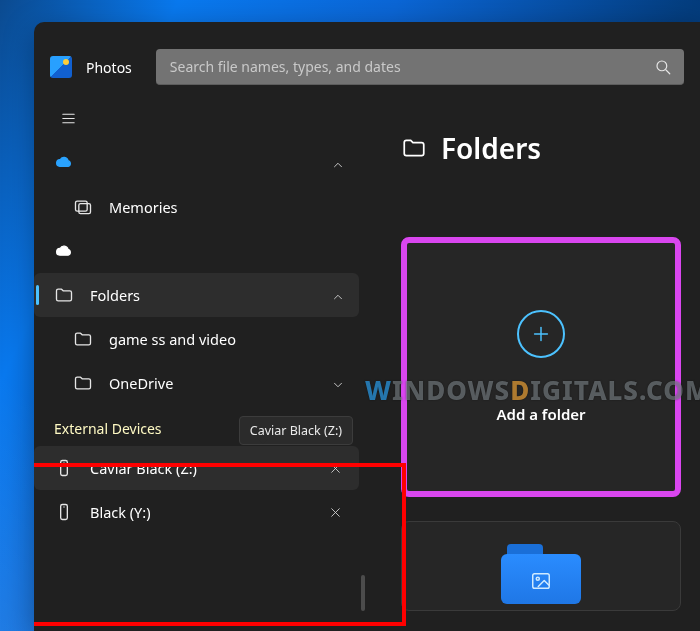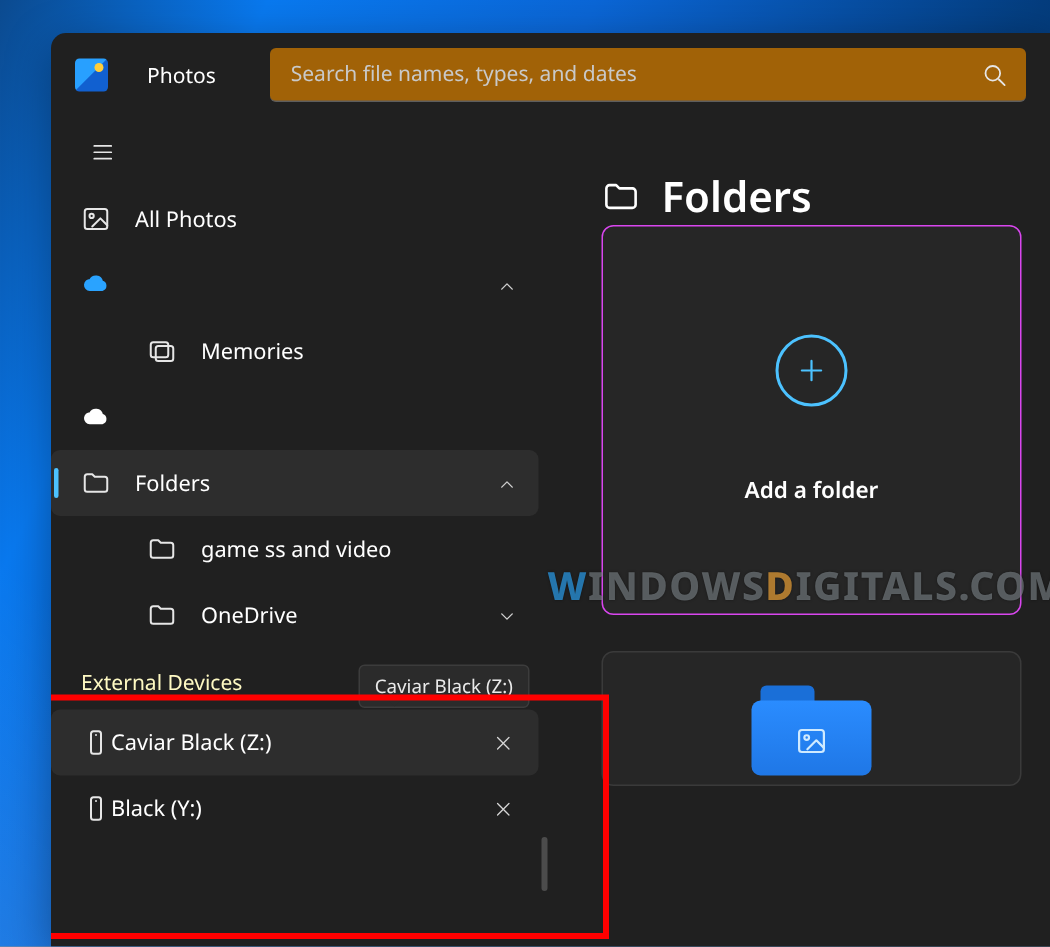--- a/index.html
+++ b/index.html
@@ -32,40 +32,41 @@
     overflow: hidden;
     box-shadow: 0 8px 30px rgba(0,0,0,.35);
   }
 
   
   .titlebar {
     height: 56px;
     display: flex;
     align-items: center;
     padding: 0 16px;
-    gap: 26px;
+    gap: 14px;
+    margin-top: 17px;
   }
   .app-logo {
     width: 22px; height: 22px; border-radius: 3px;
     background: linear-gradient(135deg,#28a0ff 0%, #28a0ff 48%, #1160d0 50%, #1160d0 100%);
     position: relative;
     flex: 0 0 auto;
   }
   .app-logo::after{
     content:""; position:absolute; right:3px; top:3px; width:6px; height:6px; border-radius:50%;
     background:#ffce3a;
   }
   .app-title { font-size: 14px; color:#fff; flex:0 0 auto; }
 
   .searchbar {
     position: relative;
     margin-left: 10px;
     flex: 1 1 auto;
     height: 36px;
-    background: #a16207;
+    background: #737373;
     border: none;
     border-radius: 4px;
     display: flex;
     align-items: center;
     padding: 0 42px 0 14px;
     border-bottom: 1px solid #5d5d5d;
   }
   .searchbar input {
     flex:1; background: transparent; border:none; outline:none;
     color:#fff; font-size:14px;
@@ -97,21 +98,21 @@
     height: 44px;
     display:flex; align-items:center;
     padding: 0 14px 0 20px;
     gap: 16px;
     cursor: default;
     font-size: 14.5px;
     color:#ffffff;
     border-radius: 6px;
     position: relative;
   }
-  .nav-subitem { padding-left: 64px; }
+  .nav-subitem { padding-left: 39px; }
   .nav-item .chev, .nav-subitem .chev {
     margin-left:auto; width:14px; height:14px; color:#cfcfcf;
   }
   .nav-item.selected {
     background: #2d2d2d;
   }
   .nav-item.selected::before {
     content:""; position:absolute; left:2px; top:12px; bottom:12px; width:3px;
     background:#4cc2ff; border-radius:2px;
   }
@@ -119,21 +120,21 @@
 
   .icon-slot { width:20px; height:20px; display:flex; align-items:center; justify-content:center; color:#e6e6e6; flex:0 0 auto; }
 
   .section-label {
     font-size: 14px; color:#fef9c3;
     padding: 14px 20px 8px 20px;
   }
 
   .ext-item {
     height: 44px; display:flex; align-items:center;
-    padding: 0 12px 0 20px; font-size:14.5px;
+    padding: 0 12px 0 20px; gap:16px; font-size:14.5px;
     position:relative;
   }
   .close-btn { margin-left:auto; width:24px; height:24px; display:flex; align-items:center; justify-content:center; color:#d6d6d6; border-radius:4px; }
   .close-btn svg{ width:13px; height:13px; }
 
   .tooltip {
     position:absolute;
     right: 6px;
     top: -30px;
     background:#2b2b2b;
@@ -159,22 +160,23 @@
   
   .content {
     flex:1; min-width:0; padding: 34px 0 0 42px;
     display:flex; flex-direction:column;
     position:relative;
   }
   .content-header { display:flex; align-items:center; gap:14px; }
   .content-title { font-size:28px; font-weight:600; }
 
   .folder-tile {
+    margin-top: 70px;
     width: 280px; height: 260px;
-    border: 1px solid #d946ef;
+    border: 6px solid #d946ef;
     border-radius: 8px;
     display:flex; flex-direction:column; align-items:center; justify-content:center;
     gap: 46px;
     background:#262626;
   }
   .add-circle {
     width:48px; height:48px; border:2px solid #4cc2ff; border-radius:50%;
     display:flex; align-items:center; justify-content:center; color:#4cc2ff;
   }
   .add-circle svg{ width:22px; height:22px; }
@@ -239,30 +241,20 @@
       <div class="hamburger">
         <svg viewBox="0 0 24 24">
             <line x1="4" y1="6" x2="20" y2="6"></line>
             <line x1="4" y1="12" x2="20" y2="12"></line>
             <line x1="4" y1="18" x2="20" y2="18"></line>
           </svg>
       </div>
 
       <div class="nav">
 
-        <div class="nav-item">
-          <span class="icon-slot">
-            <svg viewBox="0 0 24 24">
-                <rect x="3" y="4" width="18" height="16" rx="2"></rect>
-                <circle cx="8.5" cy="9.5" r="1.7"></circle>
-                <path d="M21 17l-5.5-5.5L9 18"></path>
-              </svg>
-          </span>
-          <span>All Photos</span>
-        </div>
 
         <div class="nav-item">
           <span class="icon-slot">
             <svg viewBox="0 0 24 24">
                 <path stroke="#2aa3ff" fill="#2aa3ff" d="M7 16a4 4 0 0 1 .4-8 5 5 0 0 1 9.4 1.2A3.5 3.5 0 0 1 17 16z"></path>
               </svg>
           </span>
           <span class="chev">
             <svg viewBox="0 0 24 24">
                 <polyline points="6 15 12 9 18 15"></polyline>

